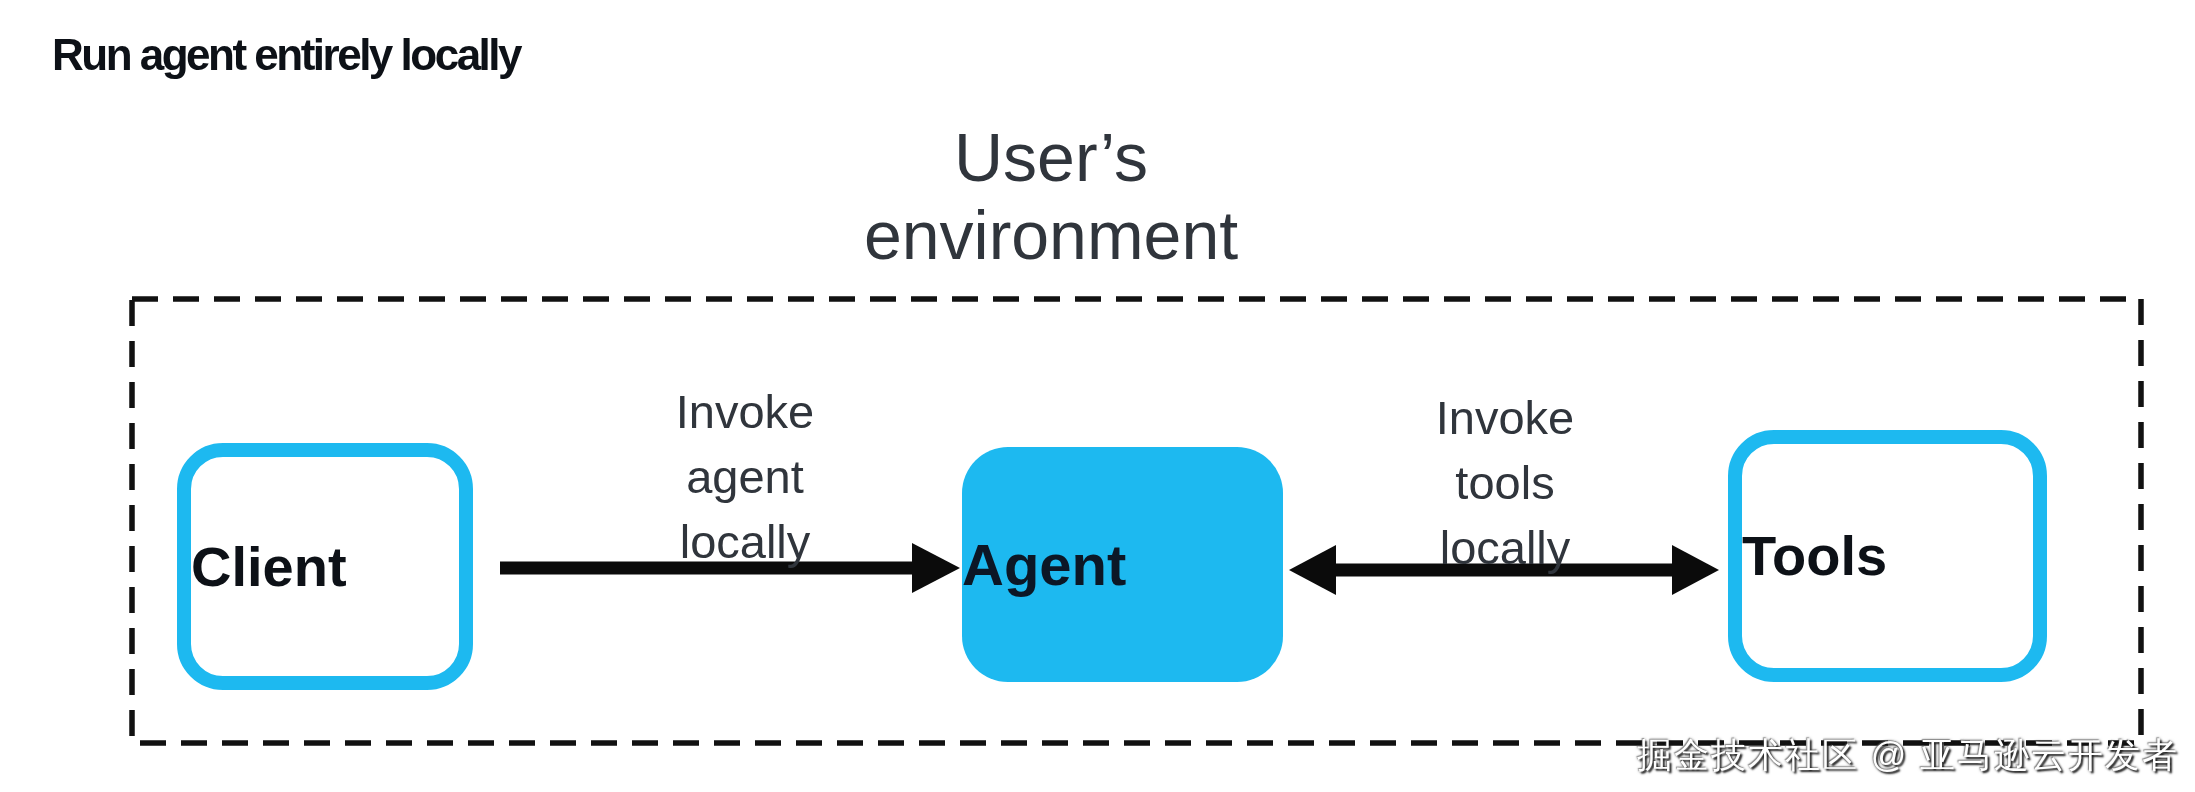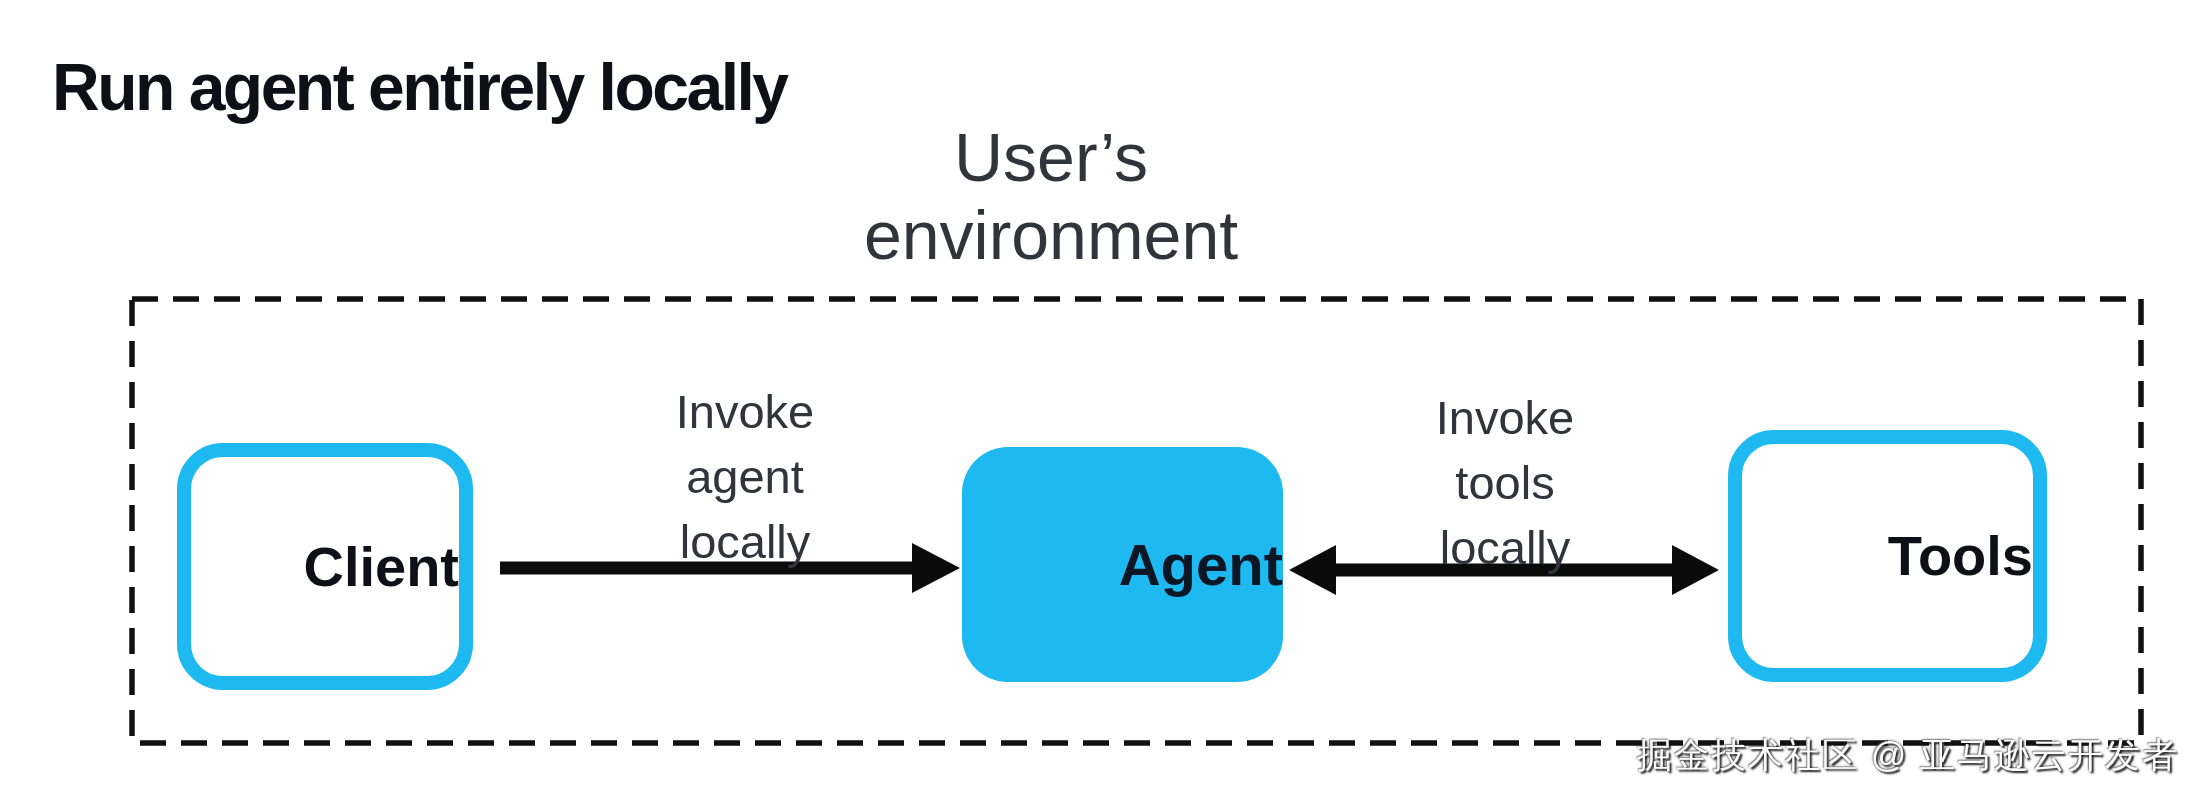--- a/index.html
+++ b/index.html
@@ -14,27 +14,26 @@
   .stage {
     position: relative;
     width: 2195px;
     height: 792px;
     background: #ffffff;
   }
   .page-title {
     position: absolute;
     left: 52px;
     top: 16px;
-    font-size: 66px;
+    font-size: 44px;
     font-weight: 700;
     letter-spacing: -2.5px;
     color: #0d1117;
     line-height: 78px;
     white-space: nowrap;
-    margin-top: 32px;
   }
   .env-label {
     position: absolute;
     left: 851px;
     top: 118px;
     width: 400px;
     text-align: center;
     font-size: 68px;
     line-height: 78px;
     font-weight: 400;
@@ -47,21 +46,21 @@
     left: 0;
     top: 0;
     pointer-events: none;
   }
 
   .node {
     position: absolute;
     box-sizing: border-box;
     display: flex;
     align-items: center;
-    justify-content: flex-end;
+    justify-content: flex-start;
     text-align: center;
     border-radius: 46px;
     font-weight: 700;
     color: #0d1117;
   }
   .node .lines span { display: block; }
   .node-outline {
     background: #ffffff;
     border: 14px solid #1db9f0;
     font-size: 56px;

